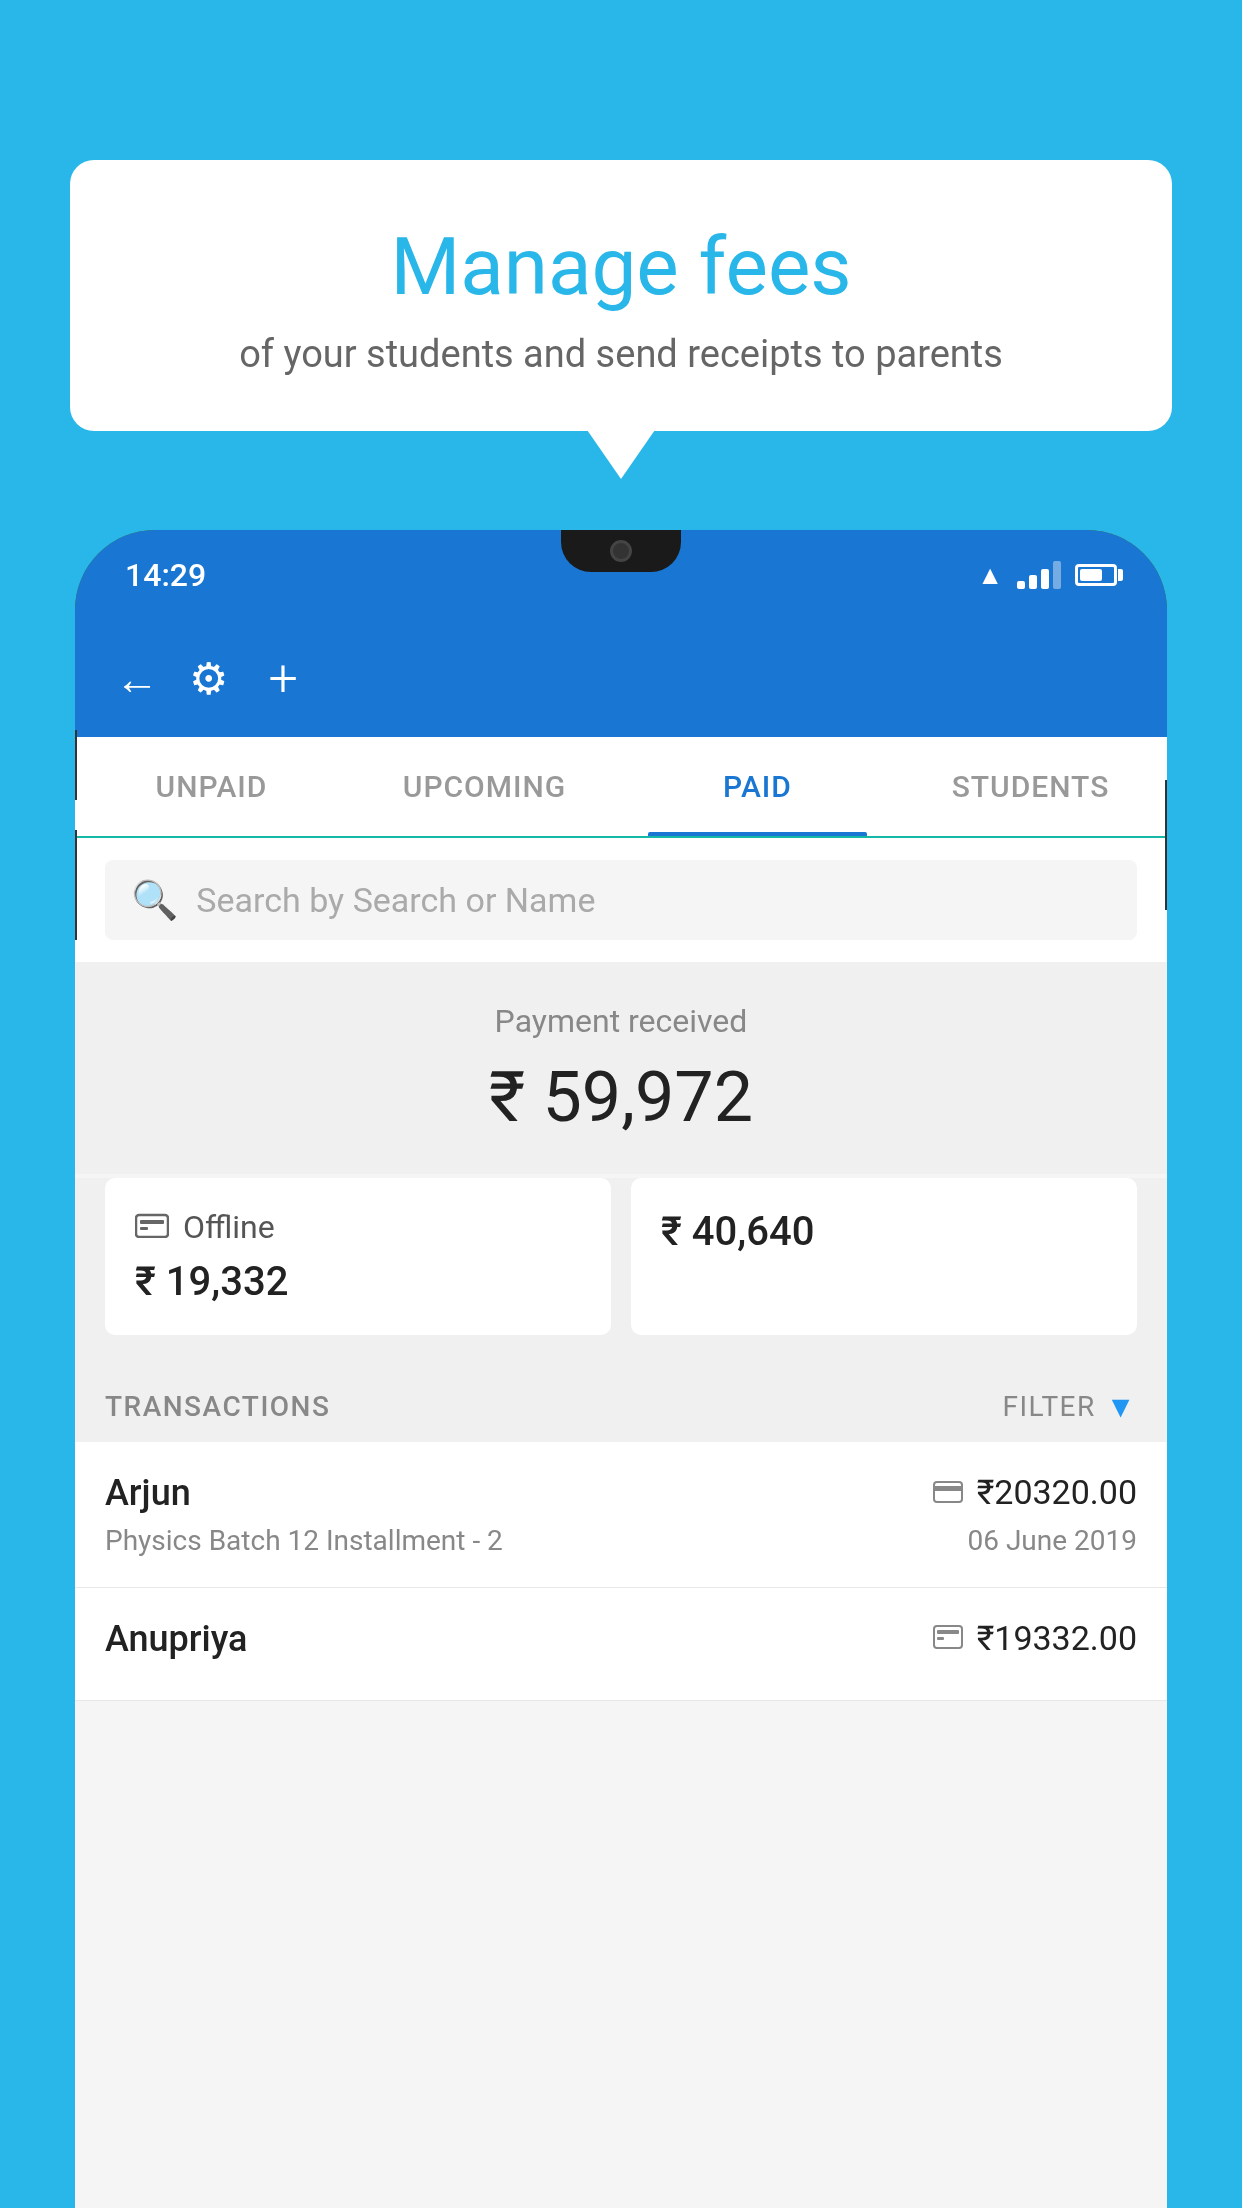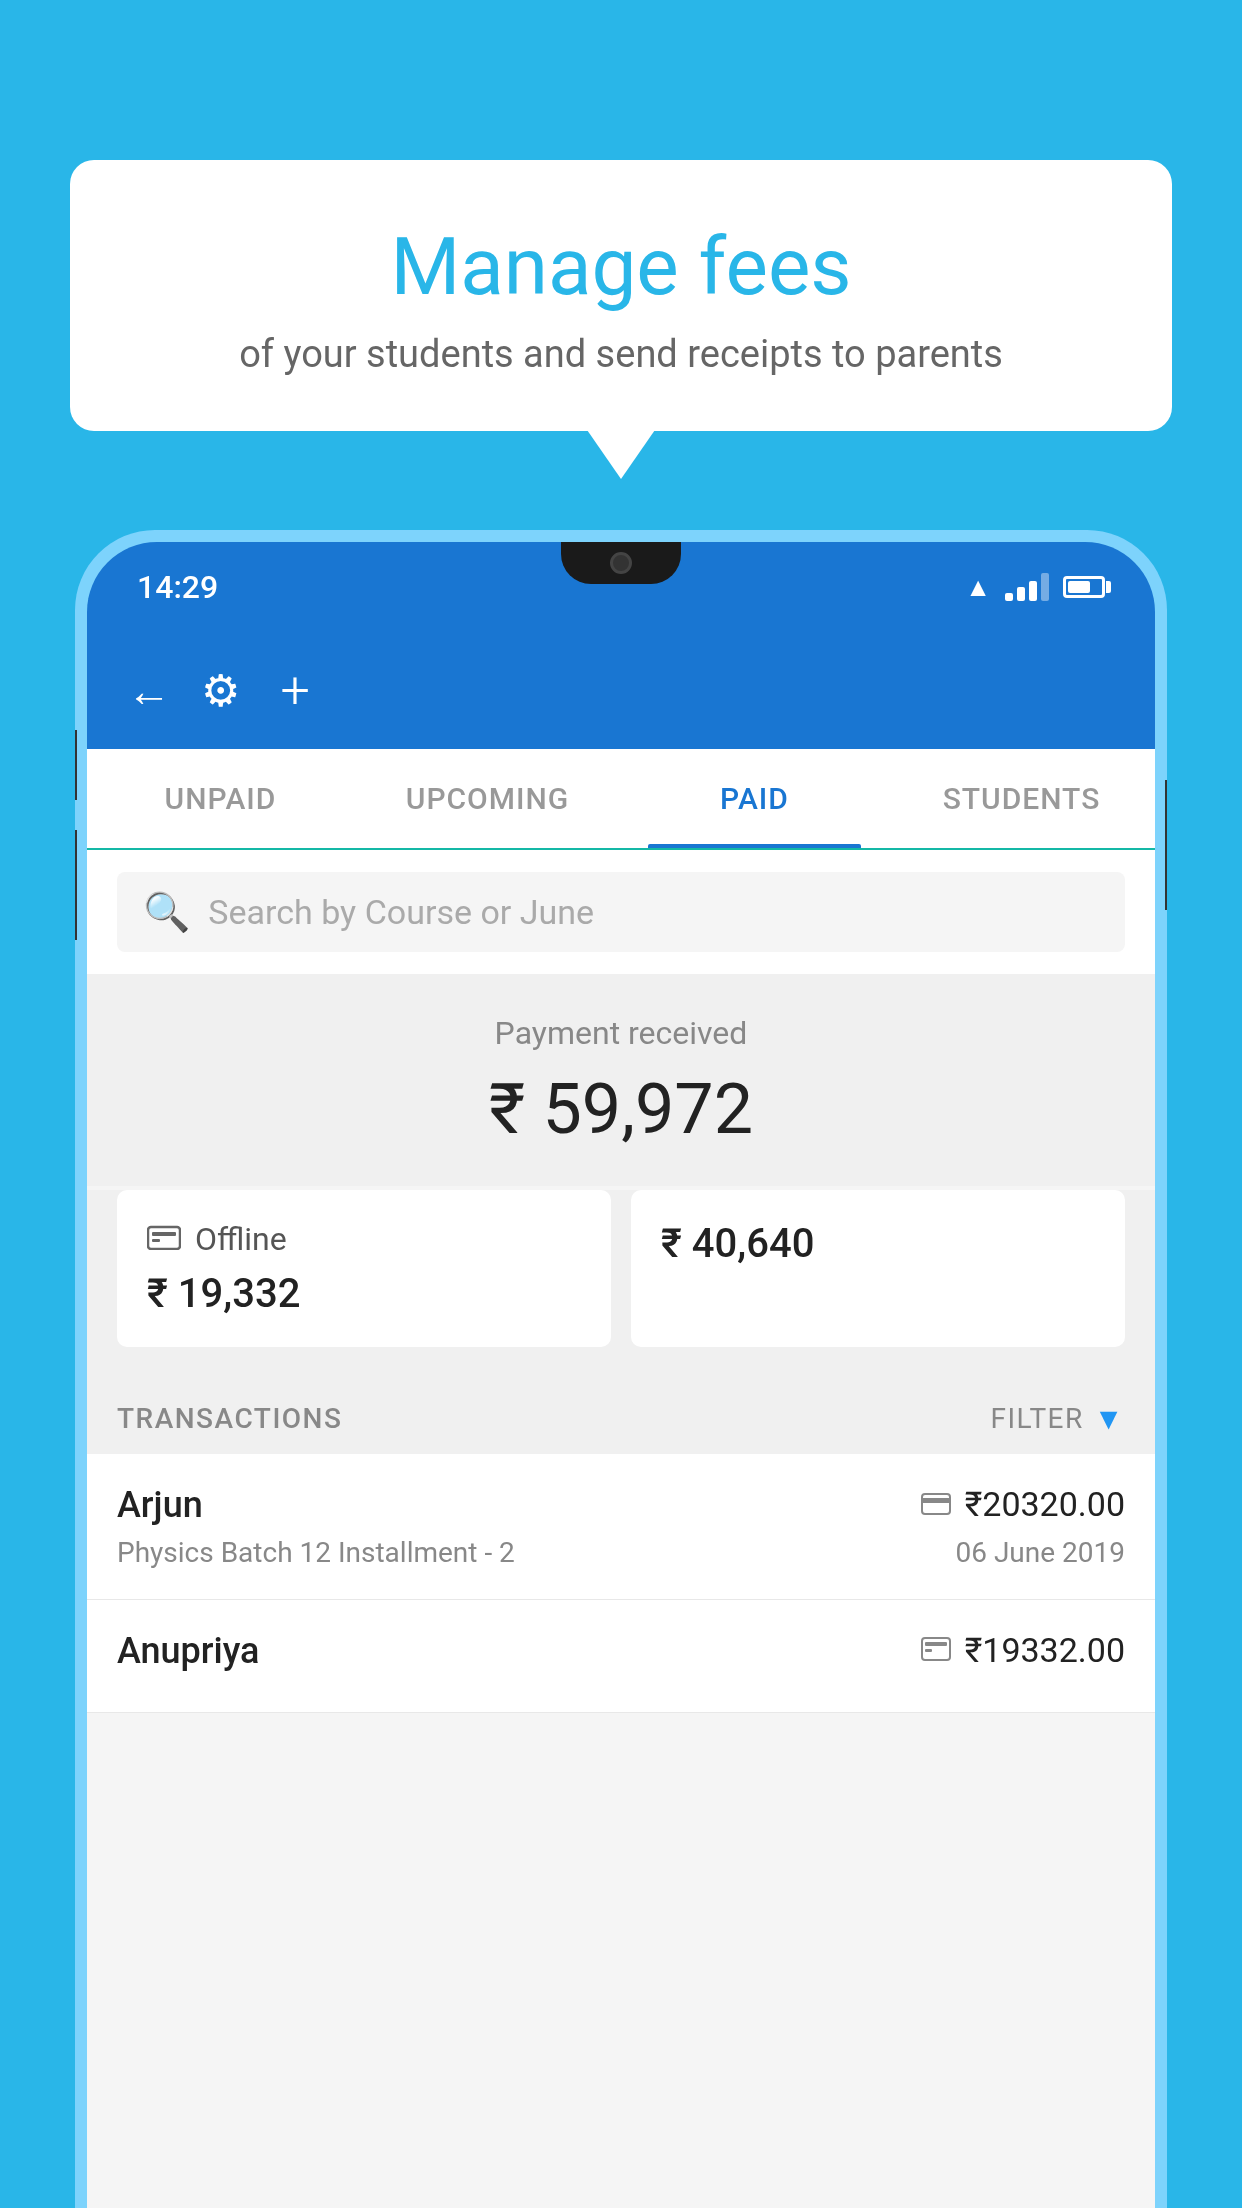--- a/index.html
+++ b/index.html
@@ -46,23 +46,23 @@
       font-weight: 400;
     }
 
     
     .phone-frame {
       position: absolute;
       top: 530px;
       left: 75px;
       right: 75px;
       bottom: 0;
-      background: #7dd3fc;
+      background: #4d7c0f;
       border-radius: 80px 80px 0 0;
-      padding: 12px;
+      padding: 0;
       overflow: hidden;
     }
 
     
     .phone-top {
       background: #1976d2;
       height: 90px;
       border-radius: 70px 70px 0 0;
       position: relative;
       display: flex;
@@ -433,21 +433,21 @@
     <div class="tab">UPCOMING</div>
     <div class="tab active">PAID</div>
     <div class="tab">STUDENTS</div>
   </div>
 
   <div class="phone-content">
 
     <div class="search-bar">
       <div class="search-inner">
         <span class="search-icon-wrap">🔍</span>
-        <span class="search-input-fake">Search by Course or June</span>
+        <span class="search-input-fake">Search by Search or Name</span>
       </div>
     </div>
 
     <div class="payment-received">
       <div class="payment-label">Payment received</div>
       <div class="payment-amount">₹ 59,972</div>
     </div>
 
     <div class="payment-cards">
       <div class="payment-card">

